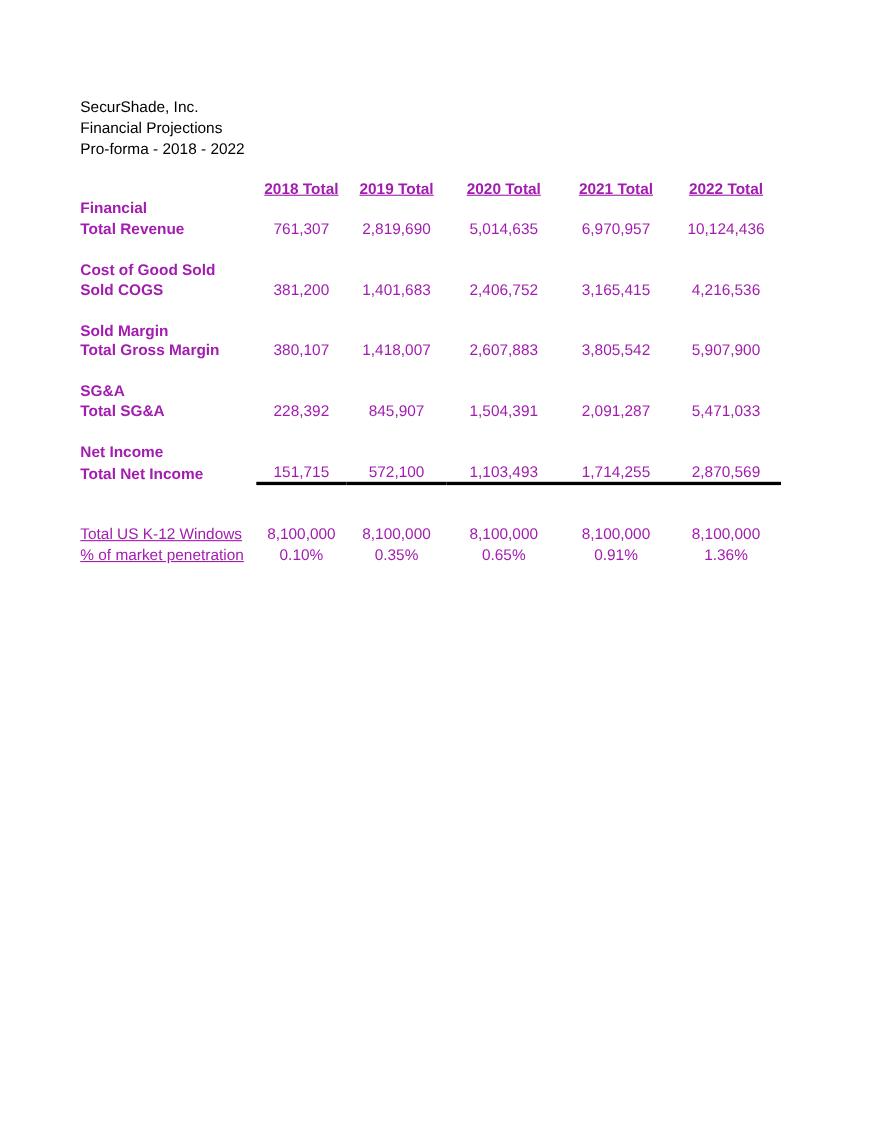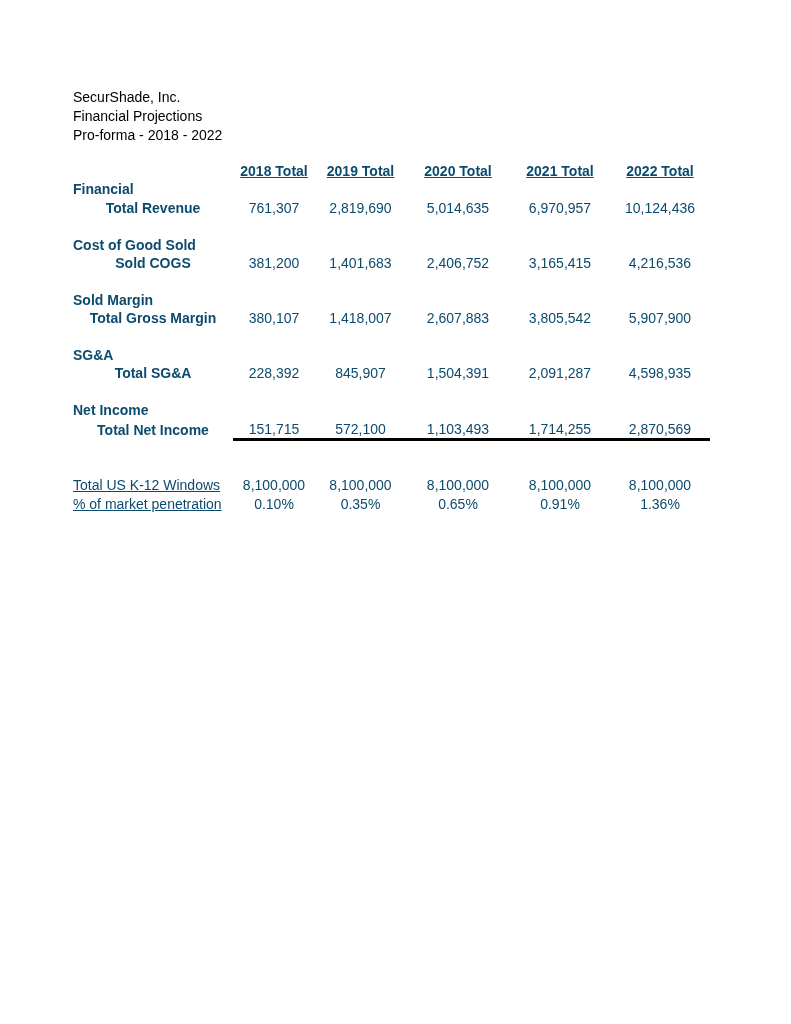--- a/index.html
+++ b/index.html
@@ -25,42 +25,42 @@
       line-height: 19px;
       white-space: nowrap;
     }
     table.fin {
       position: absolute;
       left: 73px;
       top: 162px;
       border-collapse: collapse;
       table-layout: fixed;
       font-size: 14px;
-      color: #0c4a6e;
+      color: #a21caf;
     }
     table.fin td {
       height: 18.4px;
       padding: 0;
       line-height: 18.4px;
       white-space: nowrap;
       overflow: visible;
       vertical-align: bottom;
     }
     td.colhead {
       font-weight: bold;
       text-decoration: underline;
       text-align: center;
     }
     td.sechead {
       font-weight: bold;
       text-align: left;
     }
     td.rowlbl {
       font-weight: bold;
-      text-align: center;
+      text-align: left;
     }
     td.lbl {
       font-weight: normal;
       text-align: left;
       text-decoration: underline;
     }
     td.num {
       text-align: center;
     }
     td.netline {
@@ -150,21 +150,21 @@
       <tr>
         <td class="sechead">SG&amp;A</td>
         <td colspan="5"></td>
       </tr>
       <tr>
         <td class="rowlbl">Total SG&amp;A</td>
         <td class="num">228,392</td>
         <td class="num">845,907</td>
         <td class="num">1,504,391</td>
         <td class="num">2,091,287</td>
-        <td class="num">4,598,935</td>
+        <td class="num">5,471,033</td>
       </tr>
       <tr class="spacer">
           <td colspan="6"></td>
         </tr>
 
       <tr>
         <td class="sechead">Net Income</td>
         <td colspan="5"></td>
       </tr>
       <tr>

